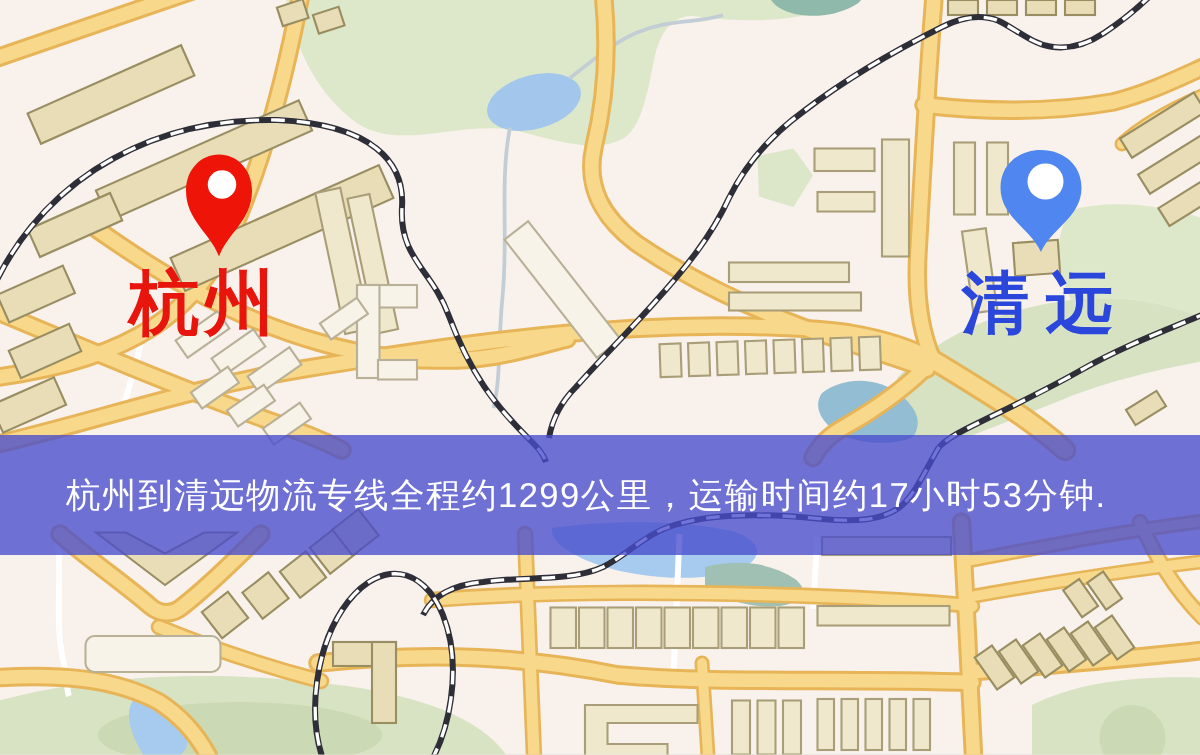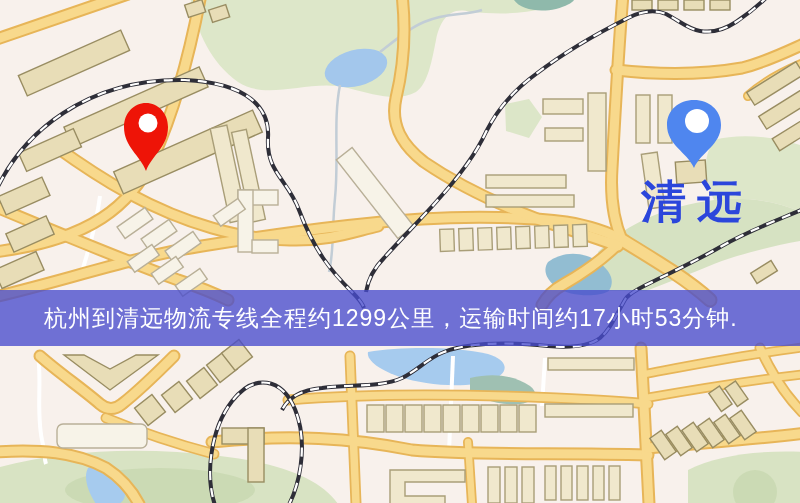--- a/index.html
+++ b/index.html
@@ -12,21 +12,21 @@
   .marker{position:absolute;pointer-events:none;}
   .marker svg{display:block;}
   .marker-label{
     position:absolute;font-weight:700;white-space:nowrap;
     line-height:1;pointer-events:none;
     text-shadow:0 0 2px rgba(255,255,255,0.25);
   }
   .origin-label{left:86px;top:178px;font-size:47px;letter-spacing:3px;}
   .dest-label{left:641px;top:179px;font-size:45px;letter-spacing:11px;}
   .banner{
-    position:absolute;left:0;top:290px;width:800px;height:56px;
+    position:absolute;left:0;top:290px;width:800px;height:80px;
     display:flex;align-items:center;
     background:rgba(72,76,205,0.78);
   }
   .banner-text{
     color:#ffffff;font-size:23px;letter-spacing:1px;
     padding-left:44px;white-space:nowrap;
   }
 </style>
 </head>
 <body>
@@ -256,20 +256,21 @@
       </g>
     </g>
   </svg>
 
   <div class="marker" style="left:118px;top:101px;">
     <svg width="56" height="72" viewBox="0 0 56 72">
       <path d="M28,70 C22,54 6,46 6,26 C6,12 16,2 28,2 C40,2 50,12 50,26 C50,46 34,54 28,70 Z" fill="#ee1407"></path>
       <circle cx="30" cy="22" r="9.5" fill="#ffffff"></circle>
     </svg>
   </div>
+  <div class="marker-label origin-label" style="color: rgb(232, 21, 12);">杭州</div>
 
   <div class="marker" style="left:661px;top:98px;">
     <svg width="66" height="72" viewBox="0 0 66 72">
       <path d="M33,70 C26,54 6,47 6,27 C6,12 18,2 33,2 C48,2 60,12 60,27 C60,47 40,54 33,70 Z" fill="#4f86ef"></path>
       <circle cx="36" cy="23" r="12" fill="#ffffff"></circle>
     </svg>
   </div>
   <div class="marker-label dest-label" style="color: rgb(43, 70, 219); text-align: center;">清远</div>
 
   <div class="banner">

